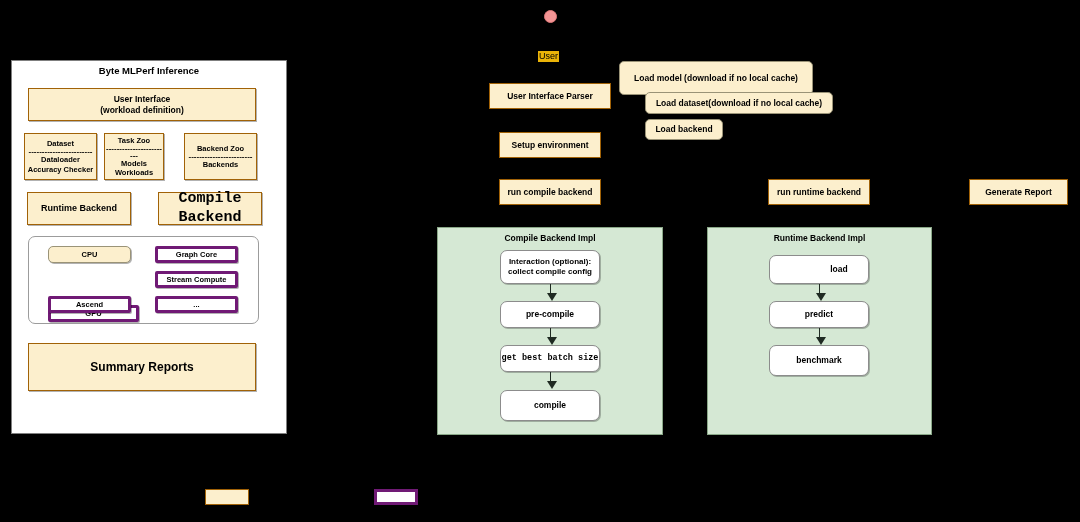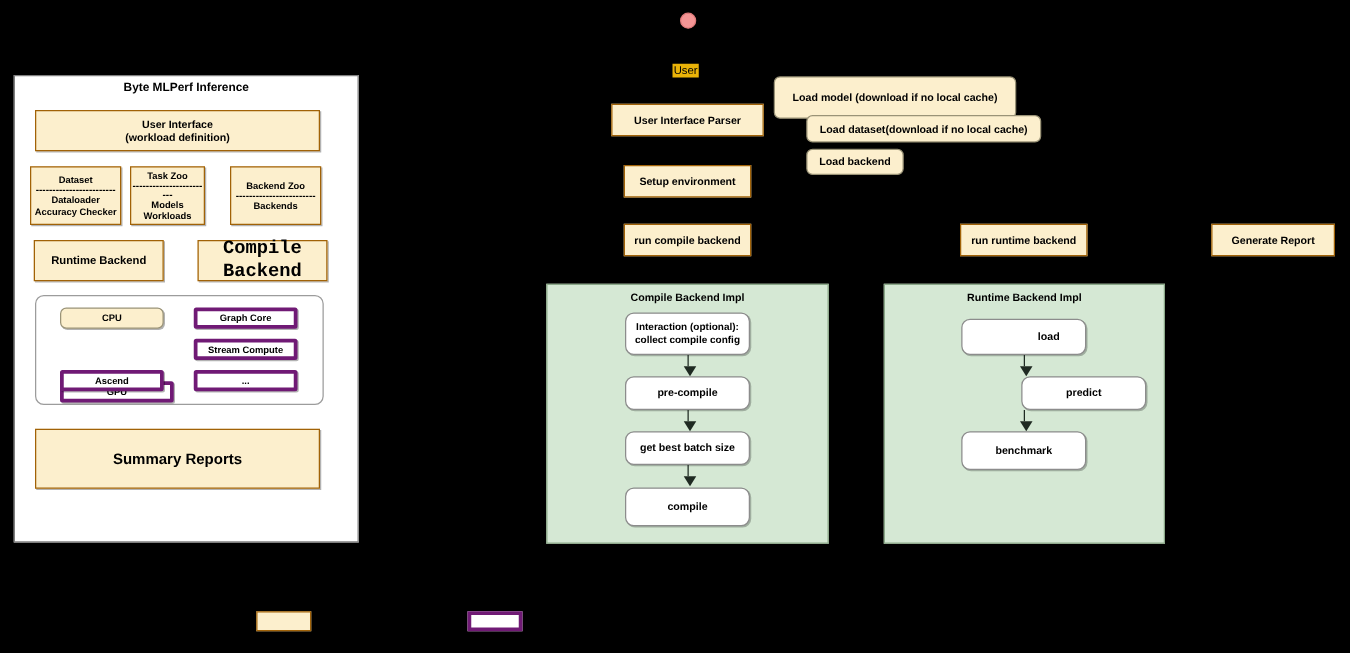--- a/index.html
+++ b/index.html
@@ -248,38 +248,38 @@
     <span class="sub-head">Interaction (optional):</span>
     <span class="sub-head">collect compile config</span>
   </div>
   <div class="arrow" style="left:550px; top:284px; height:9px;"></div>
 
   <div class="node box-white-round" style="left:500px; top:301px; width:100px; height:27px; font-size:8.5px;">
       <span>pre-compile</span>
     </div>
   <div class="arrow" style="left:550px; top:328px; height:9px;"></div>
 
-  <div class="node box-white-round" style="left:500px; top:345px; width:100px; height:27px; font-size:8.5px;">
+  <div class="node box-white-round" style="left:500px; top:345px; width:100px; height:27px; font-size:8.5px;font-family:Liberation Mono, monospace;">
       <span>get best batch size</span>
     </div>
   <div class="arrow" style="left:550px; top:372px; height:9px;"></div>
 
   <div class="node box-white-round" style="left:500px; top:390px; width:100px; height:31px; font-size:8.5px;">
       <span>compile</span>
     </div>
 
   <div class="panel-green" style="left:707px; top:227px; width:225px; height:208px;"></div>
   <div class="panel-title" style="left:707px; top:231px; width:225px; height:14px; font-size:8.5px;">Runtime Backend Impl</div>
 
   <div class="node box-white-round" style="left:769px; top:255px; width:100px; height:29px; font-size:8.5px;padding-left:40px;">
       <span>load</span>
     </div>
   <div class="arrow" style="left:819px; top:284px; height:9px;"></div>
 
-  <div class="node box-white-round" style="left:769px; top:301px; width:100px; height:27px; font-size:8.5px;margin-left:48px;">
+  <div class="node box-white-round" style="left:769px; top:301px; width:100px; height:27px; font-size:8.5px;">
       <span>predict</span>
     </div>
   <div class="arrow" style="left:819px; top:328px; height:9px;"></div>
 
   <div class="node box-white-round" style="left:769px; top:345px; width:100px; height:31px; font-size:8.5px;">
       <span>benchmark</span>
     </div>
 
   <div class="legend-swatch box-yellow" style="left:205px; top:489px; width:44px; height:16px;"></div>
   <div class="legend-swatch box-green" style="left:374px; top:489px; width:44px; height:16px;"></div>

